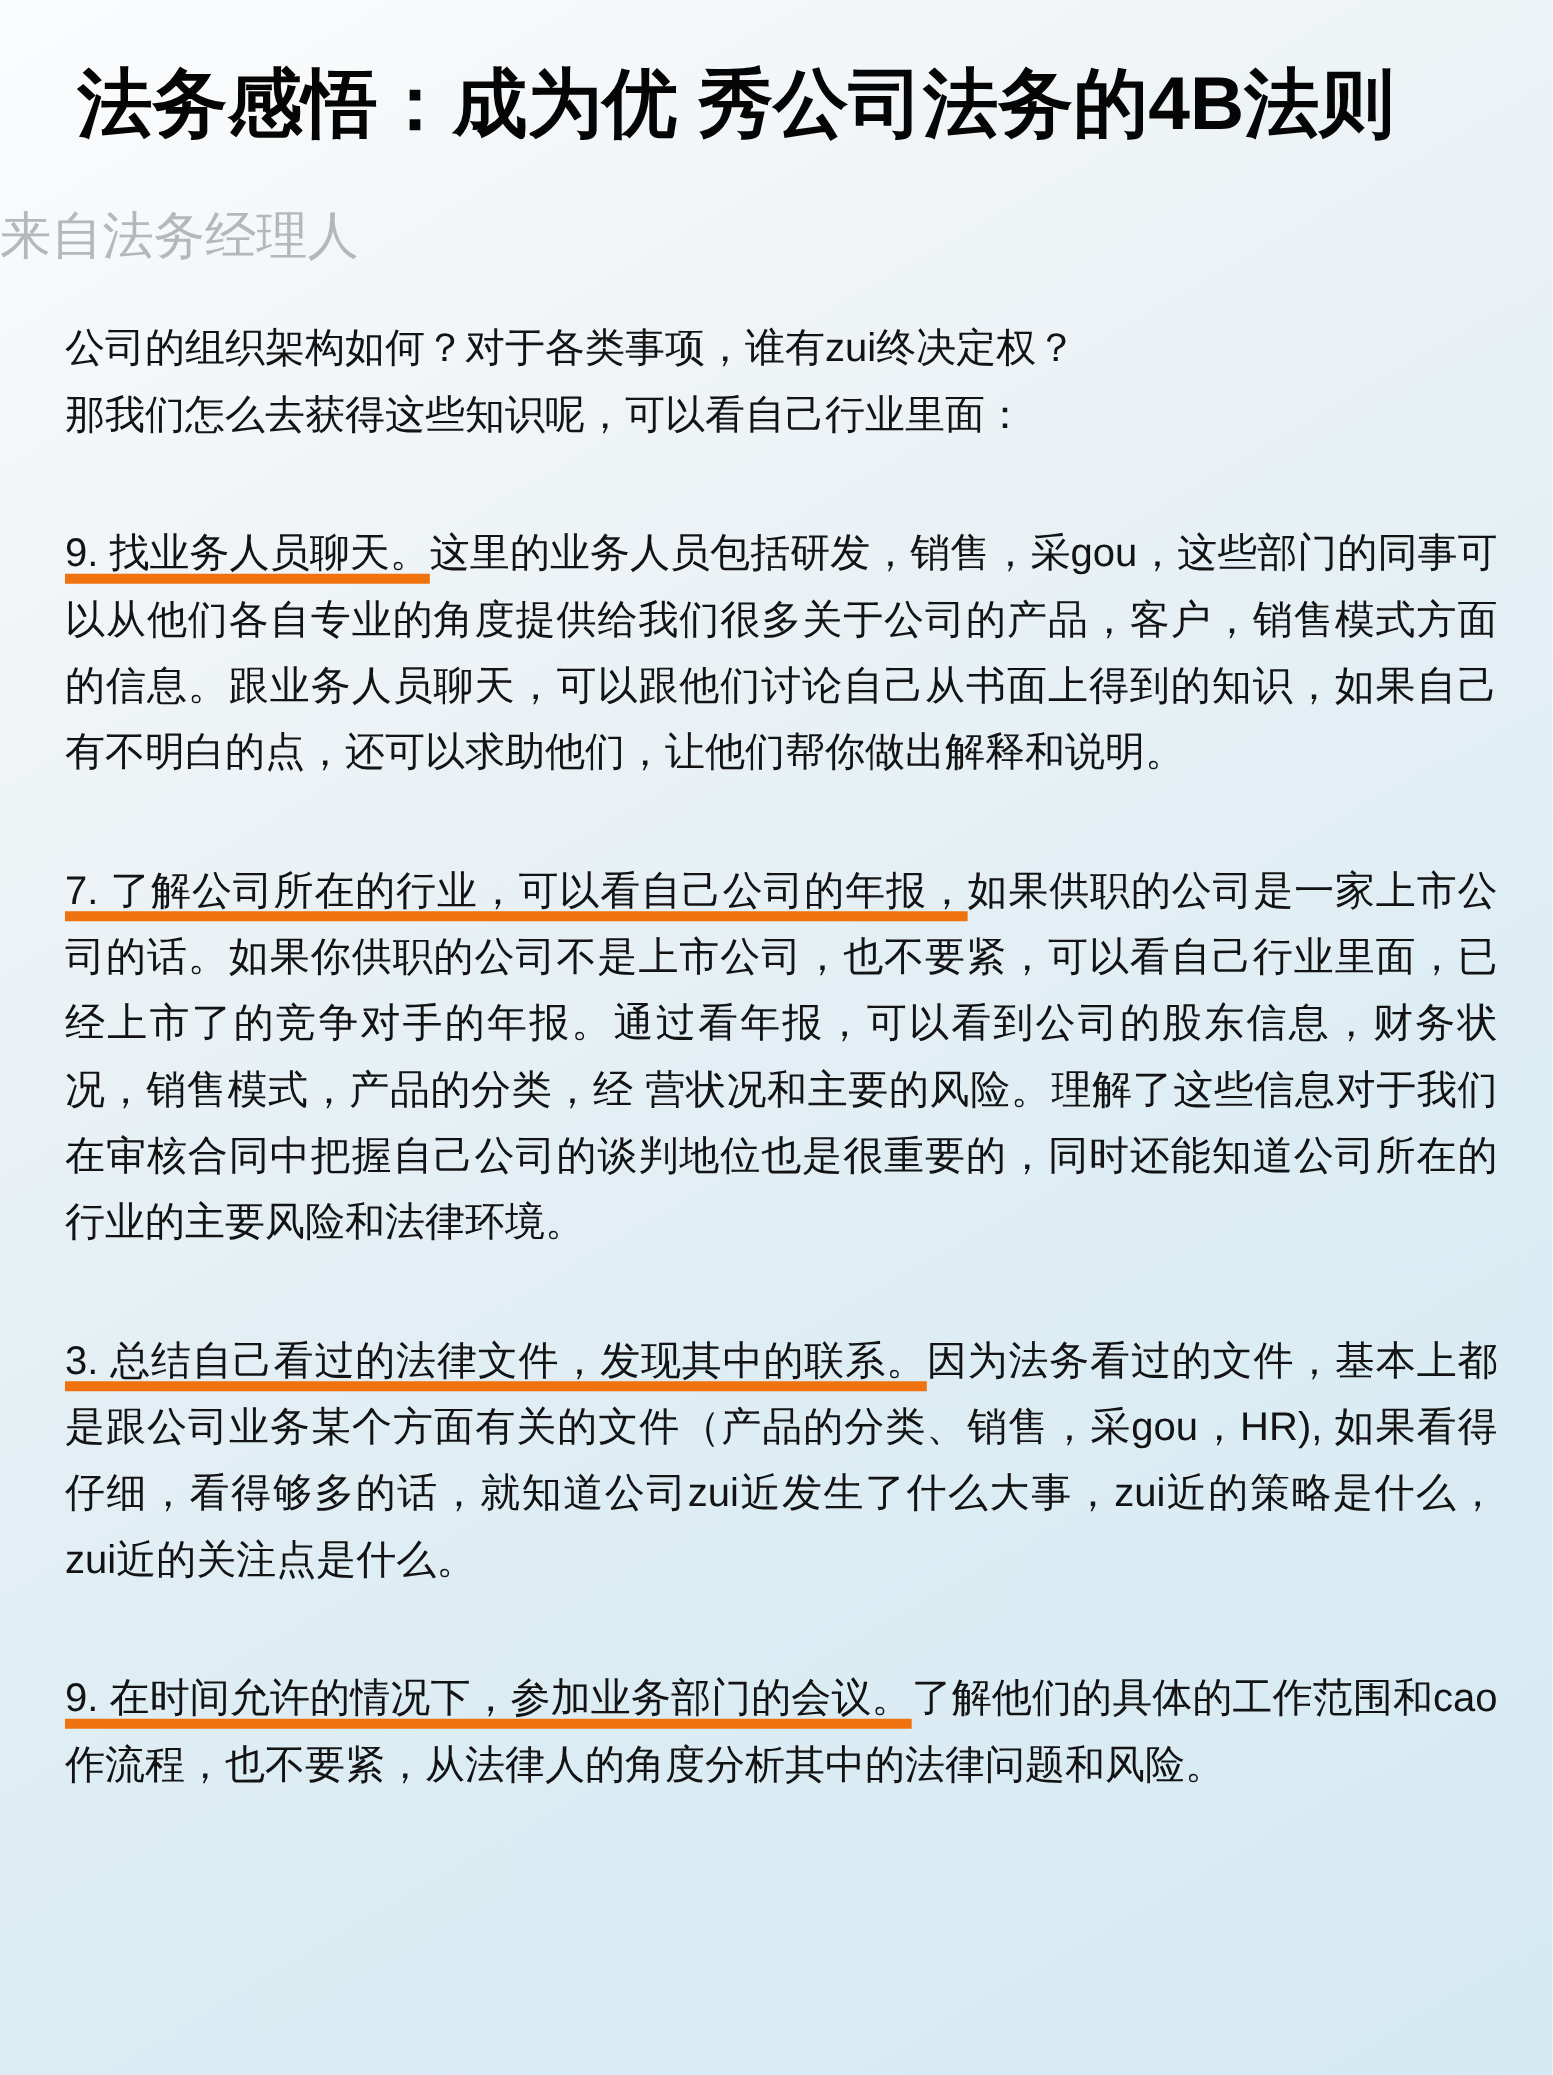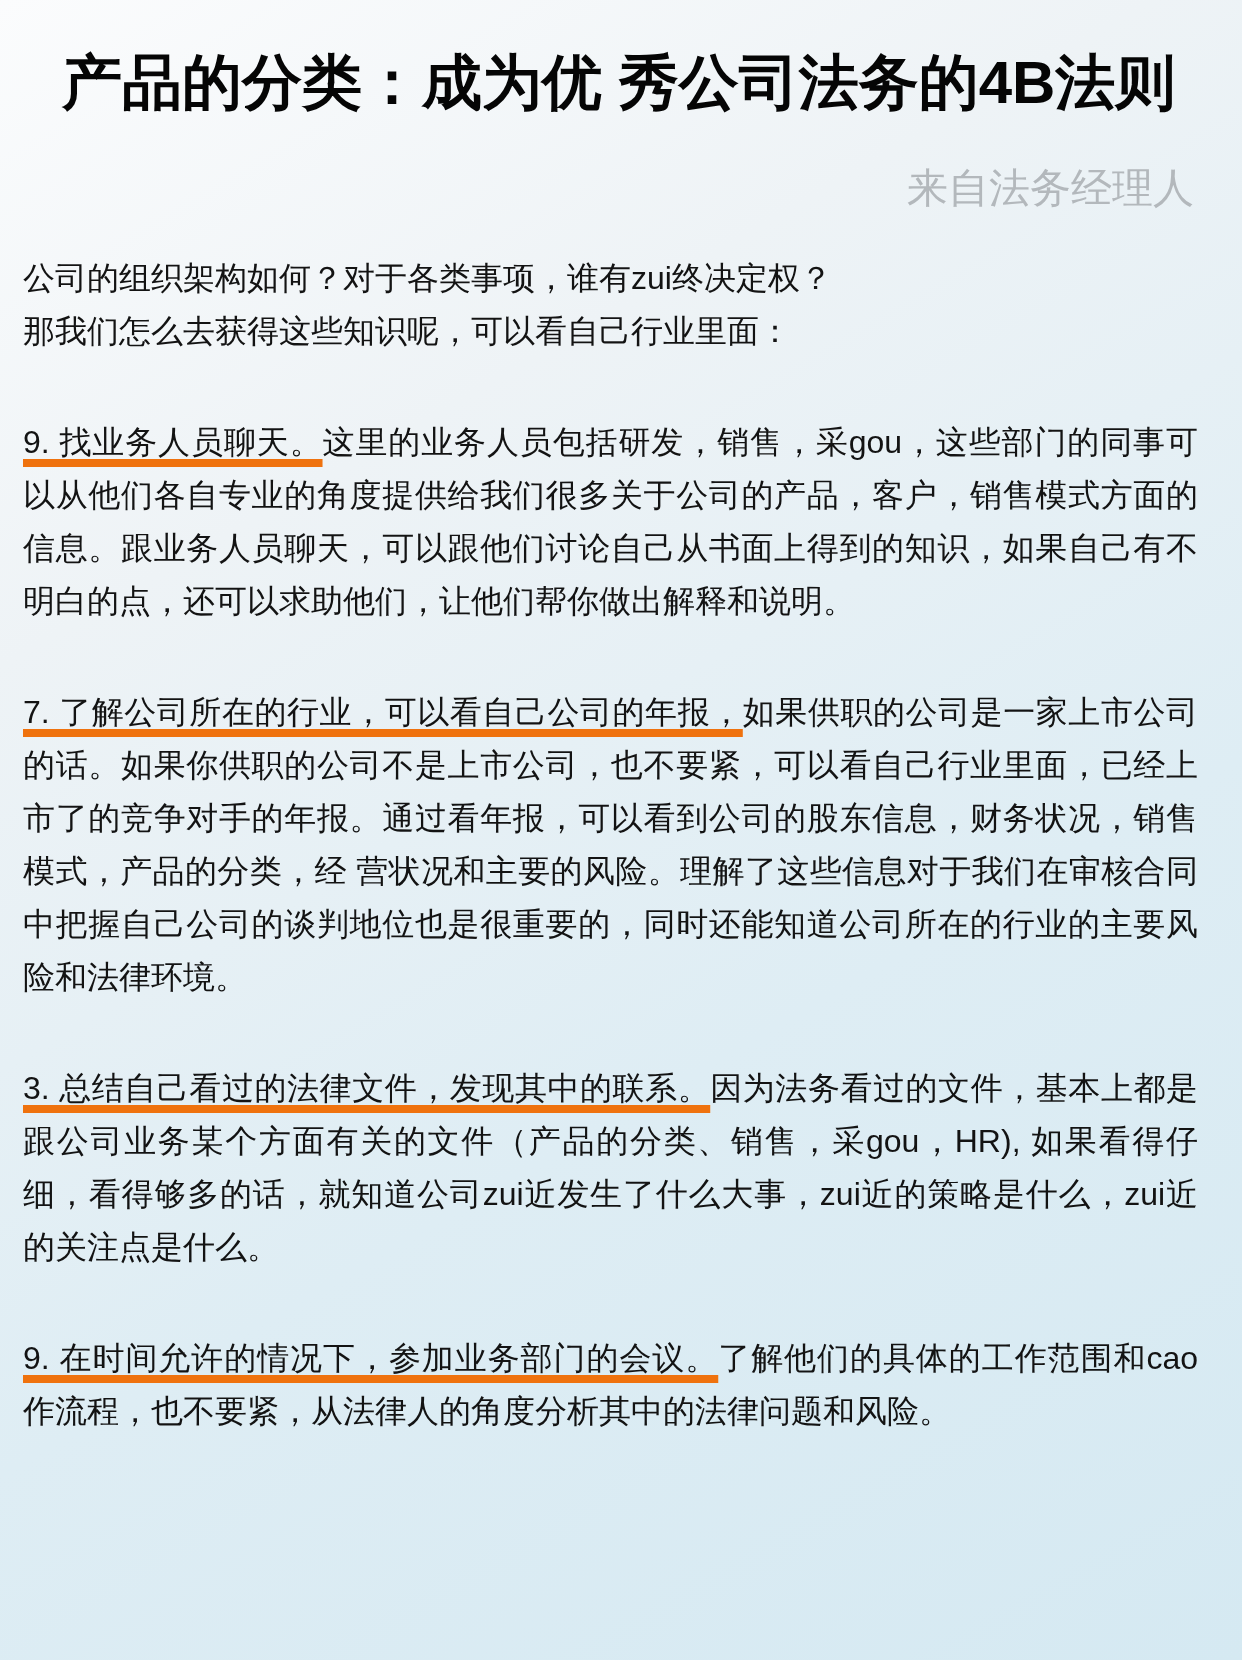--- a/index.html
+++ b/index.html
@@ -28,28 +28,28 @@
   .title{
     margin:46px 48px 0 62px;
     font-size:60px;
     line-height:74px;
     font-weight:900;
     letter-spacing:0px;
     color:var(--title);
   }
   .source{
     margin:44px 48px 0 0;
-    text-align:right;
+    text-align:left;
     font-size:41px;
     line-height:48px;
     font-weight:400;
     color:var(--watermark);
   }
   .content{
-    margin:40px 44px 0 23px;
+    margin:40px 44px 0 52px;
     font-size:32px;
     line-height:53px;
     font-weight:500;
     text-align:justify;
     color:var(--text);
   }
   .intro{margin:0 0 58px 0;}
   .intro p{margin:0;}
   .para{margin:0 0 58px 0;}
   .hl{
@@ -57,21 +57,21 @@
     text-decoration-color:var(--underline);
     text-decoration-thickness:8px;
     text-underline-offset:6px;
     text-decoration-skip-ink:none;
   }
 </style>
 </head>
 <body>
 
 <div class="page">
-  <h1 class="title">产品的分类：成为优 秀公司法务的4B法则</h1>
+  <h1 class="title">法务感悟：成为优 秀公司法务的4B法则</h1>
   <div class="source">来自法务经理人</div>
   <div class="content">
     <div class="intro">
       <p>公司的组织架构如何？对于各类事项，谁有zui终决定权？</p>
       <p>那我们怎么去获得这些知识呢，可以看自己行业里面：</p>
     </div>
     <div id="paragraphs">
         <p class="para"><span class="hl">9. 找业务人员聊天。</span><span>这里的业务人员包括研发，销售，采gou，这些部门的同事可以从他们各自专业的角度提供给我们很多关于公司的产品，客户，销售模式方面的信息。跟业务人员聊天，可以跟他们讨论自己从书面上得到的知识，如果自己有不明白的点，还可以求助他们，让他们帮你做出解释和说明。</span></p>
         <p class="para"><span class="hl">7. 了解公司所在的行业，可以看自己公司的年报，</span><span>如果供职的公司是一家上市公司的话。如果你供职的公司不是上市公司，也不要紧，可以看自己行业里面，已经上市了的竞争对手的年报。通过看年报，可以看到公司的股东信息，财务状况，销售模式，产品的分类，经 营状况和主要的风险。理解了这些信息对于我们在审核合同中把握自己公司的谈判地位也是很重要的，同时还能知道公司所在的行业的主要风险和法律环境。</span></p>
         <p class="para"><span class="hl">3. 总结自己看过的法律文件，发现其中的联系。</span><span>因为法务看过的文件，基本上都是跟公司业务某个方面有关的文件（产品的分类、销售，采gou，HR), 如果看得仔细，看得够多的话，就知道公司zui近发生了什么大事，zui近的策略是什么，zui近的关注点是什么。</span></p>

